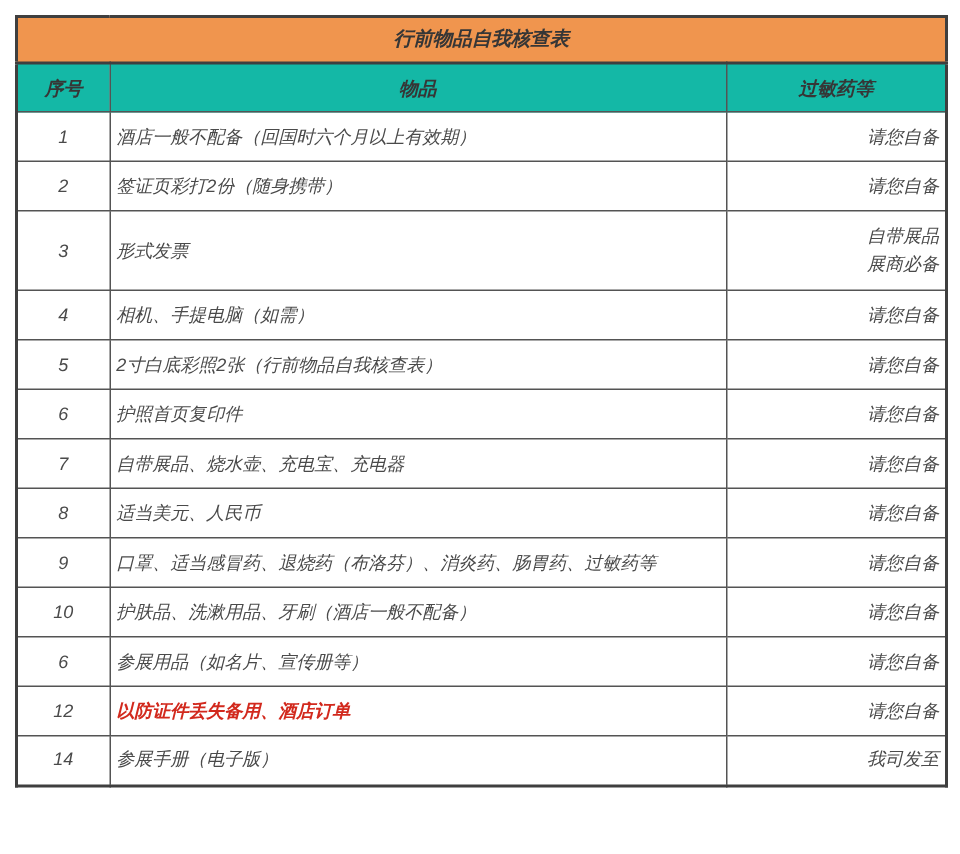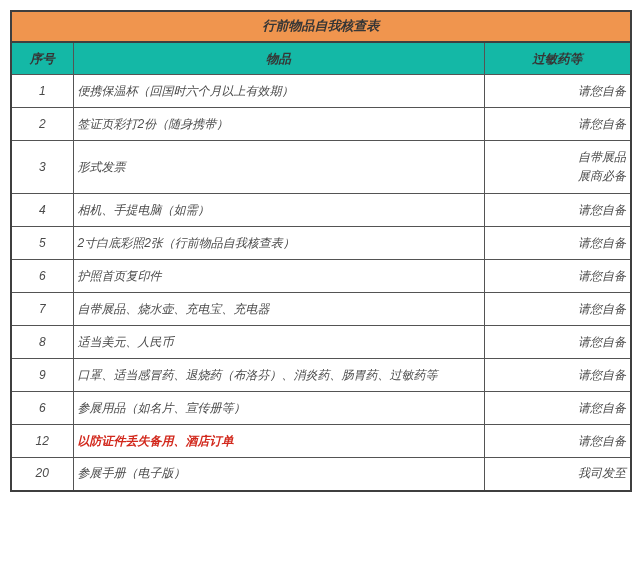--- a/index.html
+++ b/index.html
@@ -88,21 +88,21 @@
         <td colspan="3">行前物品自我核查表</td>
       </tr>
       <tr class="header-row">
         <th>序号</th>
         <th>物品</th>
         <th>过敏药等</th>
       </tr>
 
       <tr class="data-row">
         <td class="idx">1</td>
-        <td class="item">便携保温杯（回国时六个月以上有效期）</td>
+        <td class="item">酒店一般不配备（回国时六个月以上有效期）</td>
         <td class="check">请您自备</td>
       </tr>
       <tr class="data-row">
         <td class="idx">2</td>
         <td class="item">签证页彩打2份（随身携带）</td>
         <td class="check">请您自备</td>
       </tr>
       <tr class="data-row tall">
         <td class="idx">3</td>
         <td class="item">形式发票</td>
@@ -133,29 +133,34 @@
         <td class="idx">8</td>
         <td class="item">适当美元、人民币</td>
         <td class="check">请您自备</td>
       </tr>
       <tr class="data-row">
         <td class="idx">9</td>
         <td class="item">口罩、适当感冒药、退烧药（布洛芬）、消炎药、肠胃药、过敏药等</td>
         <td class="check">请您自备</td>
       </tr>
       <tr class="data-row">
+        <td class="idx">10</td>
+        <td class="item">护肤品、洗漱用品、牙刷（酒店一般不配备）</td>
+        <td class="check">请您自备</td>
+      </tr>
+      <tr class="data-row">
         <td class="idx">6</td>
         <td class="item">参展用品（如名片、宣传册等）</td>
         <td class="check">请您自备</td>
       </tr>
       <tr class="data-row">
         <td class="idx">12</td>
         <td class="item red-bold">以防证件丢失备用、酒店订单</td>
         <td class="check">请您自备</td>
       </tr>
       <tr class="data-row">
-        <td class="idx">20</td>
+        <td class="idx">14</td>
         <td class="item">参展手册（电子版）</td>
         <td class="check">我司发至</td>
       </tr>
     </tbody>
   </table>
 </div>
 
 </body></html>

